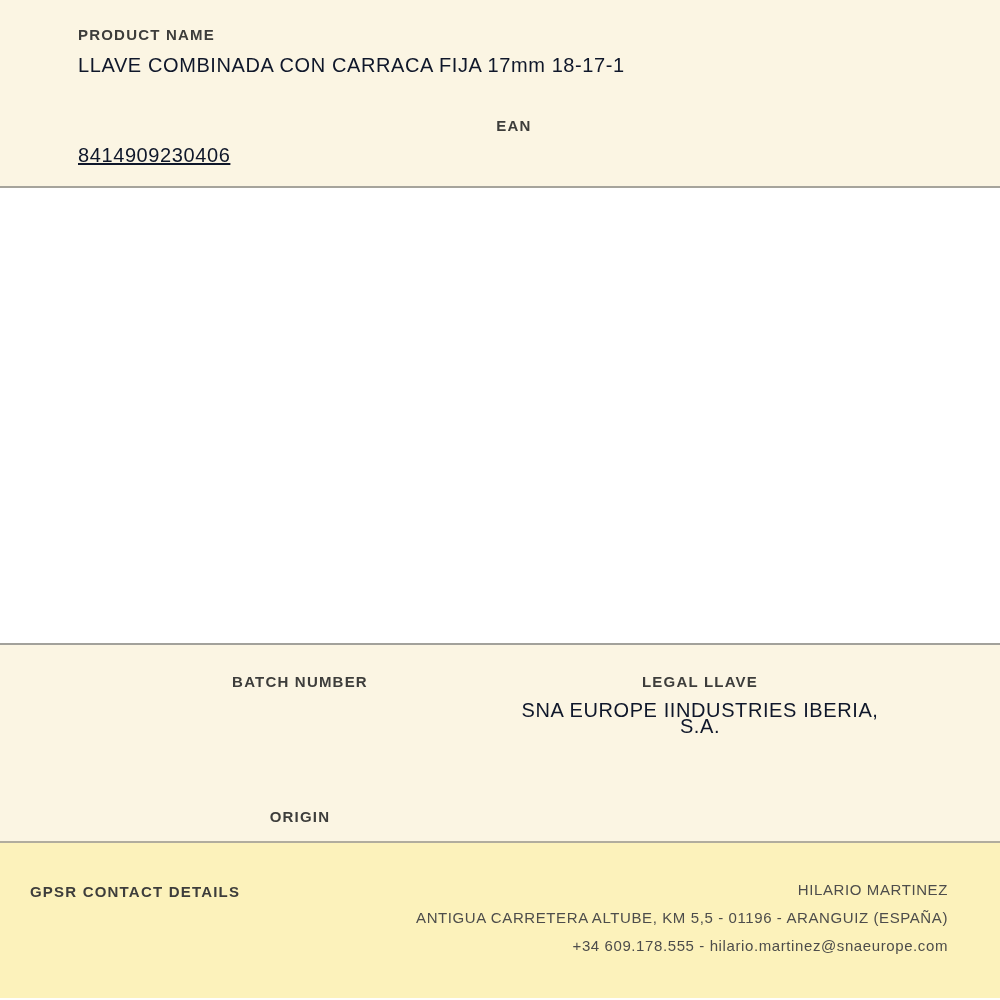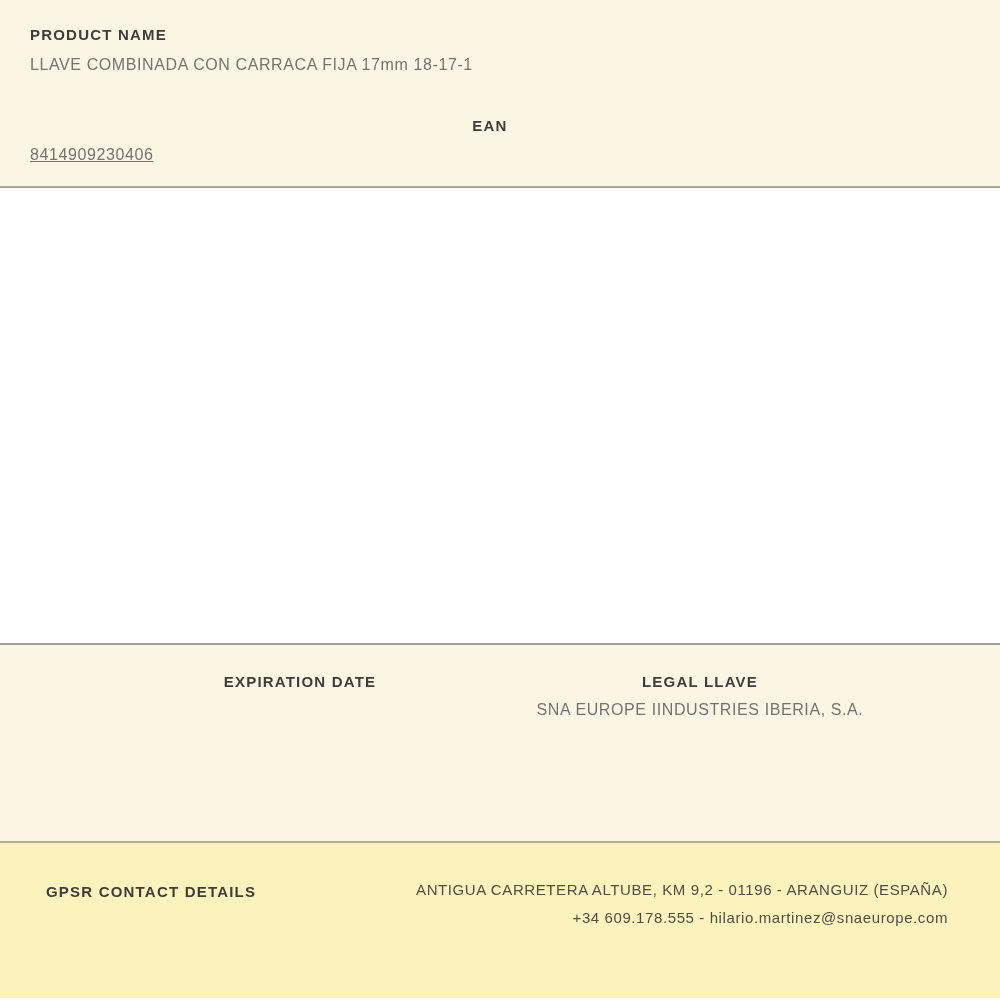--- a/index.html
+++ b/index.html
@@ -11,32 +11,32 @@
     overflow: hidden;
   }
   .label {
     font-weight: bold;
     font-size: 15px;
     line-height: 15px;
     letter-spacing: 1.2px;
     color: #3d3d3b;
   }
   .value {
-    font-size: 16px;
+    font-size: 20px;
     line-height: 16px;
     letter-spacing: 0.6px;
-    color: #737373;
+    color: #0f172a;
   }
 
   
   .section-product {
     background: #fbf5e3;
     height: 188px;
     border-bottom: 2px solid #a6a49c;
-    padding: 27px 50px 0 30px;
+    padding: 27px 50px 0 78px;
   }
   .product-value { margin-top: 15px; }
   .ean-label { margin-top: 45px; text-align: center; }
   .ean-value { margin-top: 14px; text-decoration: underline; }
 
   
   .section-image {
     background: #ffffff;
     height: 457px;
     border-bottom: 2px solid #a2a19b;
@@ -58,21 +58,21 @@
   }
   .details-cell .value { margin-top: 13px; }
 
   
   .section-contact {
     background: #fcf2bb;
     height: 155px;
     display: flex;
     justify-content: space-between;
     align-items: flex-start;
-    padding: 41px 52px 0 46px;
+    padding: 41px 52px 0 30px;
   }
   .contact-block {
     margin-top: -8px;
     text-align: right;
     font-size: 15px;
     line-height: 28px;
     letter-spacing: 0.6px;
     color: #4d4d4b;
   }
 </style>
@@ -84,31 +84,33 @@
   <div class="value product-value">LLAVE COMBINADA CON CARRACA FIJA 17mm 18-17-1</div>
   <div class="label ean-label">EAN</div>
   <div class="value ean-value">8414909230406</div>
 </div>
 
 <div class="section-image"></div>
 
 <div class="section-details">
   <div class="details-grid">
     <div class="details-cell">
-      <div class="label">EXPIRATION DATE</div>
+      <div class="label">BATCH NUMBER</div>
       <div class="value"></div>
     </div>
     <div class="details-cell">
       <div class="label">LEGAL LLAVE</div>
       <div class="value">SNA EUROPE IINDUSTRIES IBERIA, S.A.</div>
     </div>
     <div class="details-cell">
+      <div class="label">ORIGIN</div>
     </div>
   </div>
 </div>
 
 <div class="section-contact">
   <div class="label">GPSR CONTACT DETAILS</div>
   <div class="contact-block">
-    <div>ANTIGUA CARRETERA ALTUBE, KM 9,2 - 01196 - ARANGUIZ (ESPAÑA)</div>
+    <div>HILARIO MARTINEZ</div>
+    <div>ANTIGUA CARRETERA ALTUBE, KM 5,5 - 01196 - ARANGUIZ (ESPAÑA)</div>
     <div>+34 609.178.555 - hilario.martinez@snaeurope.com</div>
   </div>
 </div>
 
 </body></html>

